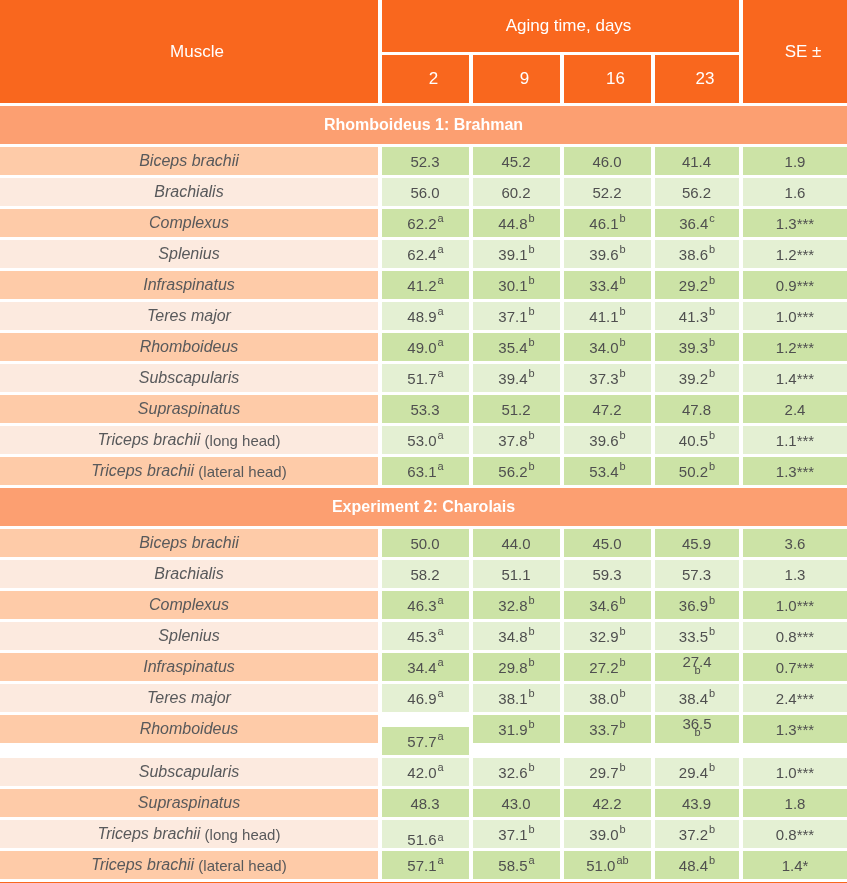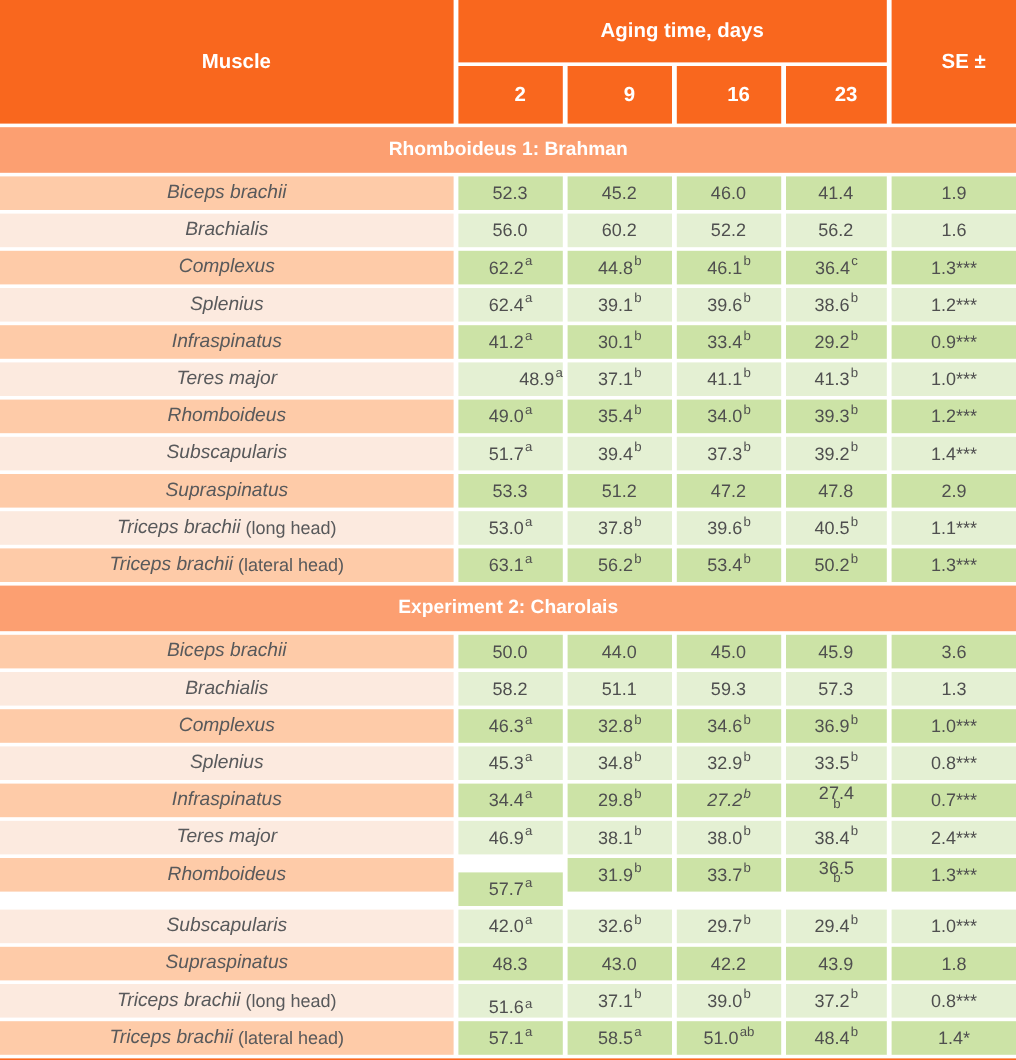--- a/index.html
+++ b/index.html
@@ -21,21 +21,21 @@
     column-gap: 4px;
     row-gap: 3px;
     width: 847px;
   }
   .hcell {
     background: var(--header-bg, #F9671E);
     color: var(--header-text, #FFFFFF);
     display: flex;
     align-items: center;
     justify-content: center;
-    font-weight: bold;
+    font-weight: normal;
     font-size: 17px;
     padding-left: 16px;
   }
   .muscle-header { grid-row: 1 / 3; grid-column: 1; }
   .aging-header  { grid-row: 1;     grid-column: 2 / 6; }
   .se-header     { grid-row: 1 / 3; grid-column: 6; }
   .day-header    { grid-row: 2; }
 
   .band {
     background: var(--band-bg, #FC9F71);
@@ -210,21 +210,21 @@
         <span>29.2</span>
         <span class="supscript">b</span>
       </div>
       <div class="cell val odd" style="grid-area: 8 / 6;">
         <span>0.9***</span>
       </div>
       <div class="cell label even" style="grid-area: 9 / 1;">
         <span class="muscle-name">Teres major</span>
         <span class="muscle-suffix"></span>
       </div>
-      <div class="cell val even" style="grid-area: 9 / 2; justify-content: flex-end;">
+      <div class="cell val even" style="grid-area: 9 / 2;">
         <span>48.9</span>
         <span class="supscript">a</span>
       </div>
       <div class="cell val even" style="grid-area: 9 / 3;">
         <span>37.1</span>
         <span class="supscript">b</span>
       </div>
       <div class="cell val even" style="grid-area: 9 / 4;">
         <span>41.1</span>
         <span class="supscript">b</span>
@@ -296,21 +296,21 @@
       </div>
       <div class="cell val odd" style="grid-area: 12 / 4;">
         <span>47.2</span>
         <span class="supscript"></span>
       </div>
       <div class="cell val odd" style="grid-area: 12 / 5;">
         <span>47.8</span>
         <span class="supscript"></span>
       </div>
       <div class="cell val odd" style="grid-area: 12 / 6;">
-        <span>2.9</span>
+        <span>2.4</span>
       </div>
       <div class="cell label even" style="grid-area: 13 / 1;">
         <span class="muscle-name">Triceps brachii</span>
         <span class="muscle-suffix"> (long head)</span>
       </div>
       <div class="cell val even" style="grid-area: 13 / 2;">
         <span>53.0</span>
         <span class="supscript">a</span>
       </div>
       <div class="cell val even" style="grid-area: 13 / 3;">
@@ -451,21 +451,21 @@
         <span class="muscle-suffix"></span>
       </div>
       <div class="cell val odd" style="grid-area: 20 / 2;">
         <span>34.4</span>
         <span class="supscript">a</span>
       </div>
       <div class="cell val odd" style="grid-area: 20 / 3;">
         <span>29.8</span>
         <span class="supscript">b</span>
       </div>
-      <div class="cell val odd" style="grid-area: 20 / 4; font-style: italic;">
+      <div class="cell val odd" style="grid-area: 20 / 4;">
         <span>27.2</span>
         <span class="supscript">b</span>
       </div>
       <div class="cell val odd" style="grid-area: 20 / 5; flex-direction: column;">
         <span>27.4</span>
         <span class="supscript">b</span>
       </div>
       <div class="cell val odd" style="grid-area: 20 / 6;">
         <span>0.7***</span>
       </div>

